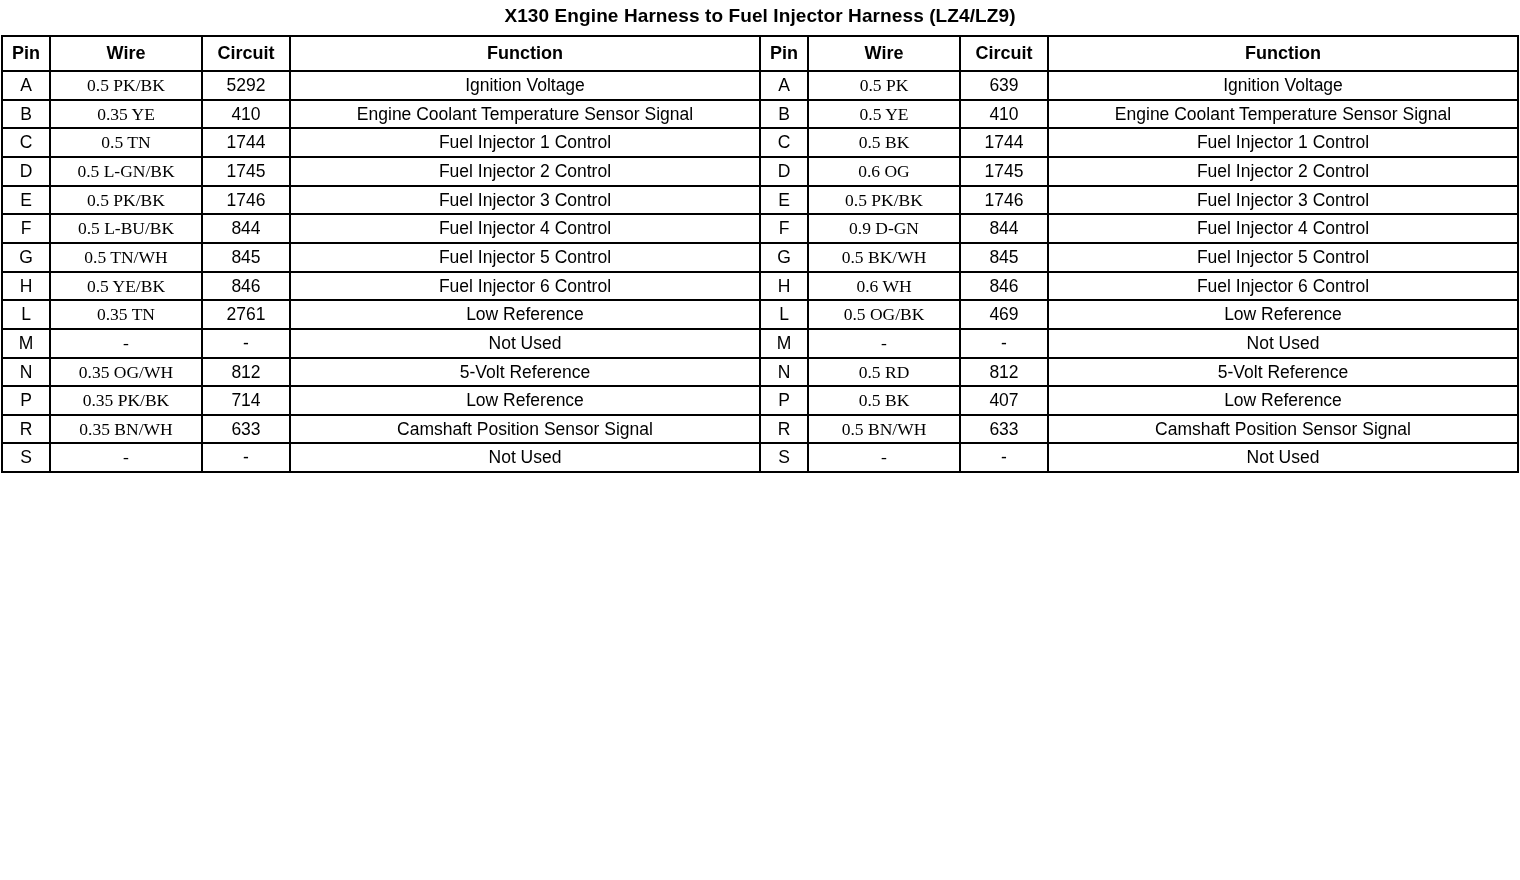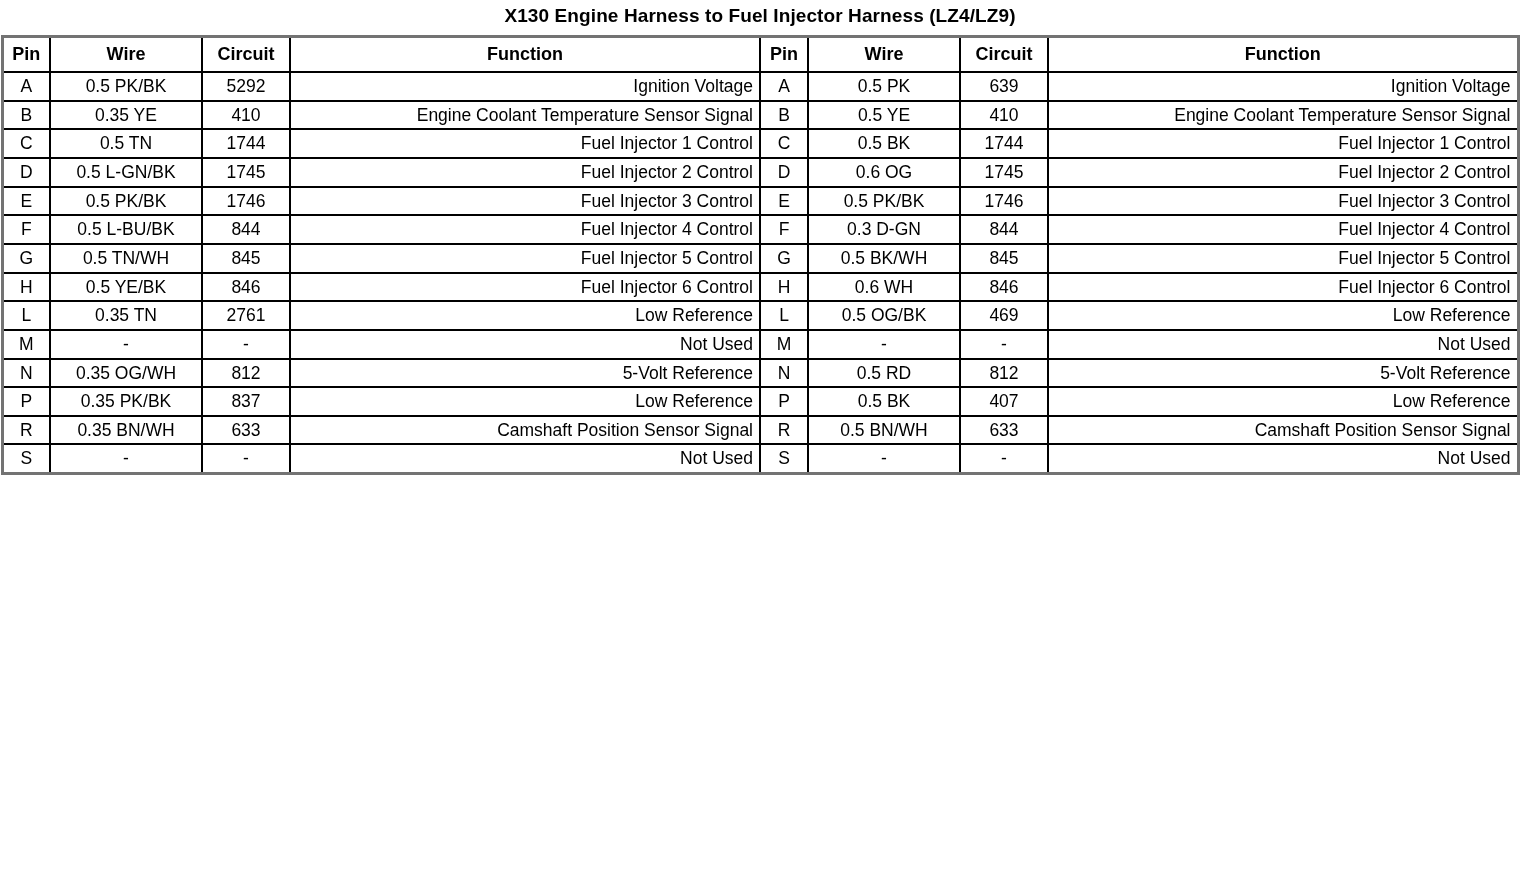--- a/index.html
+++ b/index.html
@@ -26,21 +26,21 @@
     font-weight: bold;
     letter-spacing: 0.1px;
     padding: 6px 0 8px 0;
     line-height: 1.1;
   }
   table.harness {
     border-collapse: collapse;
     width: 1496px;
     margin: 0 auto;
     table-layout: fixed;
-    border: 3px solid #737373;
+    border: 1px solid #737373;
   }
   table.harness th,
   table.harness td {
     border: 2px solid #000;
     padding: 3px 6px;
     font-size: 17.5px;
     line-height: 1.18;
     vertical-align: middle;
   }
   table.harness th {
@@ -49,23 +49,23 @@
     font-size: 18px;
     padding: 6px 4px;
   }
   
   col.c-pin     { width: 48px; }
   col.c-wire    { width: 152px; }
   col.c-circuit { width: 88px; }
   col.c-func    { width: 470px; }
 
   td.pin     { text-align: center; }
-  td.wire    { text-align: center; }
+  td.wire    { text-align: center; font-family: Liberation Serif, serif; }
   td.circuit { text-align: center; }
-  td.func    { text-align: right; padding-left: 8px; }
+  td.func    { text-align: center; padding-left: 8px; }
 
   .wrapcell {
     white-space: normal;
   }
 </style>
 </head>
 <body>
 
 <div class="page">
 
@@ -144,21 +144,21 @@
           <td class="wire wrapcell">0.5 PK/BK</td>
           <td class="circuit wrapcell">1746</td>
           <td class="func wrapcell">Fuel Injector 3 Control</td>
         </tr>
         <tr>
           <td class="pin wrapcell">F</td>
           <td class="wire wrapcell">0.5 L-BU/BK</td>
           <td class="circuit wrapcell">844</td>
           <td class="func wrapcell">Fuel Injector 4 Control</td>
           <td class="pin wrapcell">F</td>
-          <td class="wire wrapcell">0.3 D-GN</td>
+          <td class="wire wrapcell">0.9 D-GN</td>
           <td class="circuit wrapcell">844</td>
           <td class="func wrapcell">Fuel Injector 4 Control</td>
         </tr>
         <tr>
           <td class="pin wrapcell">G</td>
           <td class="wire wrapcell">0.5 TN/WH</td>
           <td class="circuit wrapcell">845</td>
           <td class="func wrapcell">Fuel Injector 5 Control</td>
           <td class="pin wrapcell">G</td>
           <td class="wire wrapcell">0.5 BK/WH</td>
@@ -201,21 +201,21 @@
           <td class="circuit wrapcell">812</td>
           <td class="func wrapcell">5-Volt Reference</td>
           <td class="pin wrapcell">N</td>
           <td class="wire wrapcell">0.5 RD</td>
           <td class="circuit wrapcell">812</td>
           <td class="func wrapcell">5-Volt Reference</td>
         </tr>
         <tr>
           <td class="pin wrapcell">P</td>
           <td class="wire wrapcell">0.35 PK/BK</td>
-          <td class="circuit wrapcell">837</td>
+          <td class="circuit wrapcell">714</td>
           <td class="func wrapcell">Low Reference</td>
           <td class="pin wrapcell">P</td>
           <td class="wire wrapcell">0.5 BK</td>
           <td class="circuit wrapcell">407</td>
           <td class="func wrapcell">Low Reference</td>
         </tr>
         <tr>
           <td class="pin wrapcell">R</td>
           <td class="wire wrapcell">0.35 BN/WH</td>
           <td class="circuit wrapcell">633</td>

